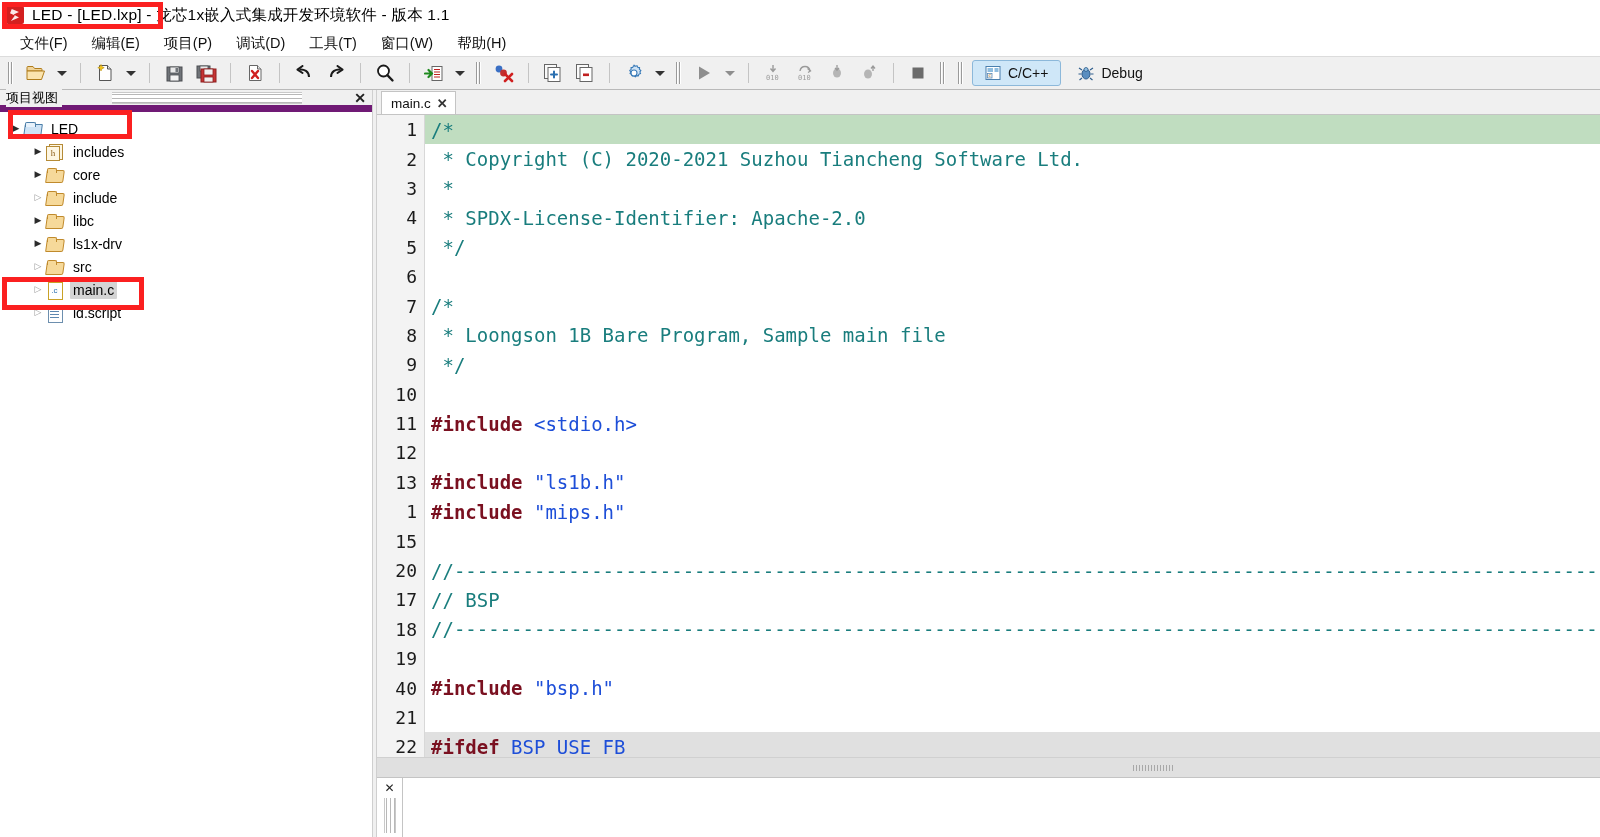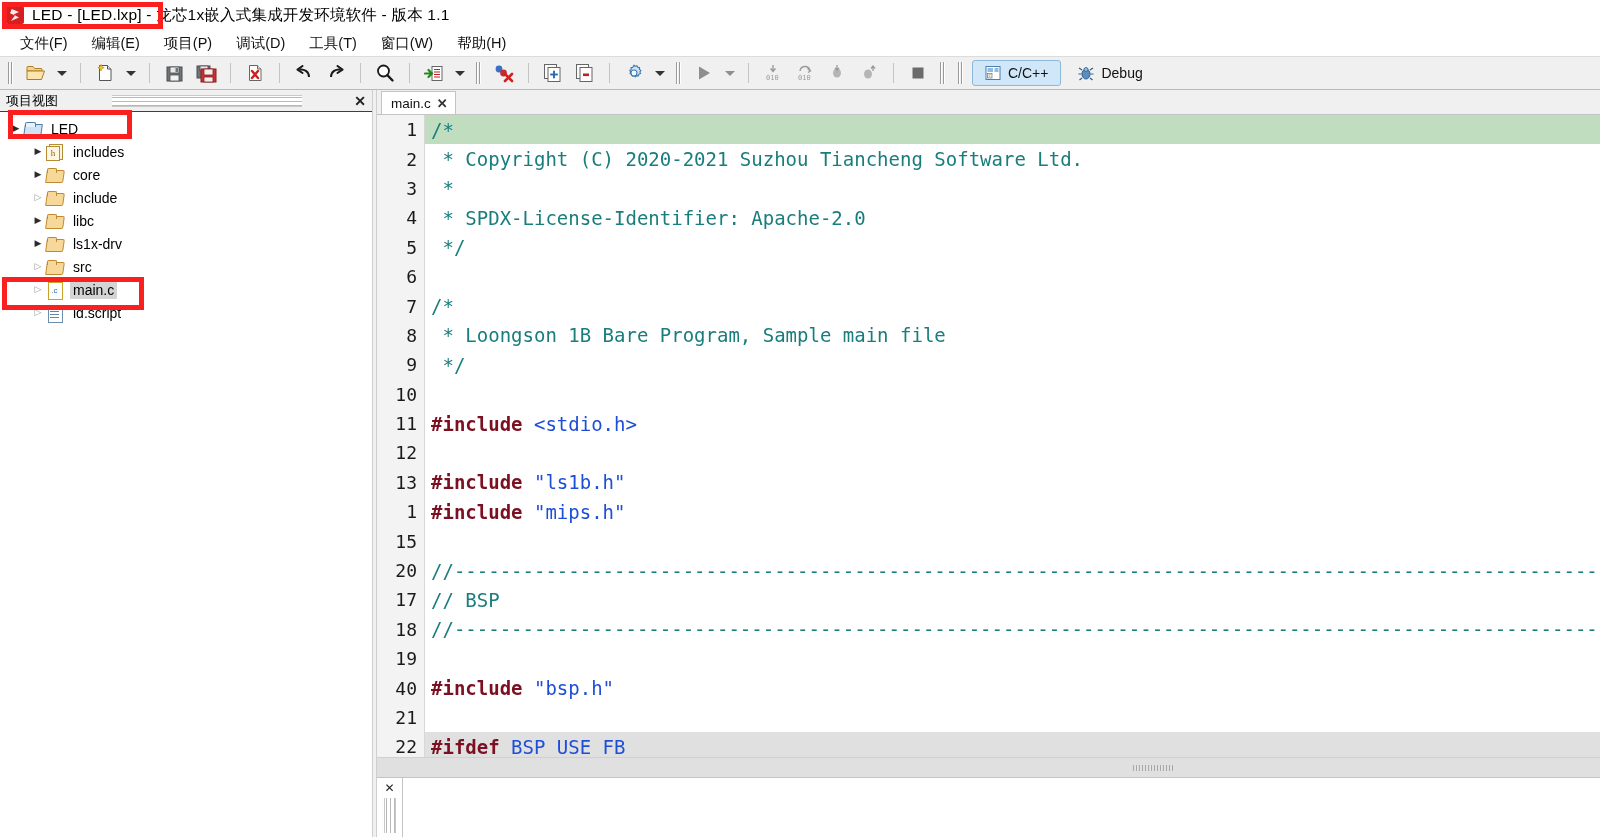--- a/index.html
+++ b/index.html
@@ -144,21 +144,21 @@
     width: 372px;
     height: 747px;
     background: #ffffff;
     display: flex;
     flex-direction: column;
     flex: 0 0 auto;
   }
   .panel-head {
     height: 22px;
     background: #f0f0f0;
-    border-bottom: 1px solid #701a75;
+    border-bottom: 7px solid #701a75;
     display: flex;
     align-items: center;
     padding: 0 4px 0 6px;
     position: relative;
     gap: 44px;
   }
   .panel-title {
     font-size: 13px;
     color: #000;
     white-space: nowrap;

